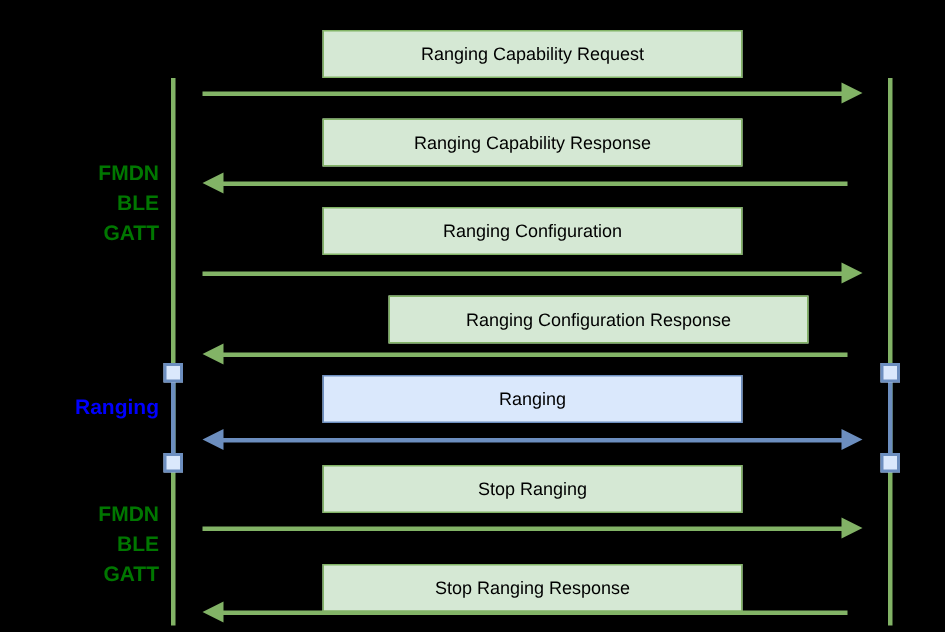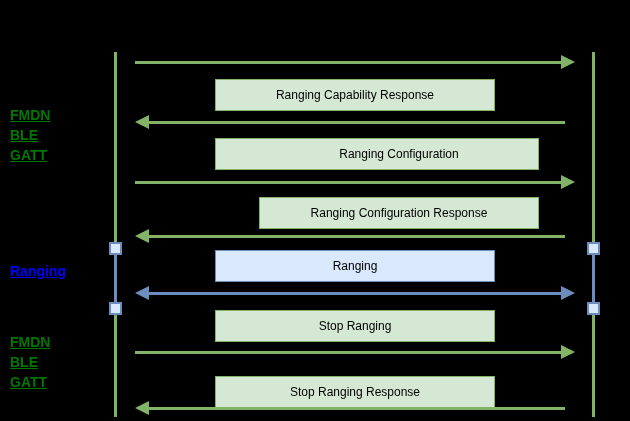--- a/index.html
+++ b/index.html
@@ -7,21 +7,21 @@
     width: 630px; height: 421px;
     background: var(--canvas-bg, #000);
     font-family: "Liberation Sans", "DejaVu Sans", sans-serif;
     overflow: hidden;
   }
   .stage { position: relative; width: 630px; height: 421px; }
 
   
   .side-label {
     position: absolute; left: 10px; width: 96px;
-    text-align: left; font-weight: bold; font-size: 14px; line-height: 20px; text-decoration: underline;
+    text-align: right; font-weight: bold; font-size: 14px; line-height: 20px;
   }
   .side-label.green { color: var(--label-green, #007700); }
   .side-label.blue  { color: var(--label-blue, #0000ff); }
 
   
   .lifeline {
     position: absolute; top: 52px; height: 365px; width: 3px;
     background: var(--green-stroke, #82b366);
   }
   .lifeline-blue-segment {
@@ -82,34 +82,37 @@
   <div class="lifeline" style="left:114px;"></div>
   <div class="lifeline-blue-segment" style="left:114px;"></div>
   <div class="endpoint" style="left:109px; top:242px;"></div>
   <div class="endpoint" style="left:109px; top:302px;"></div>
 
   <div class="lifeline" style="left:592px;"></div>
   <div class="lifeline-blue-segment" style="left:592px;"></div>
   <div class="endpoint" style="left:587px; top:242px;"></div>
   <div class="endpoint" style="left:587px; top:302px;"></div>
 
+  <div class="msg-box green" style="top:20px;">
+    <span>Ranging Capability Request</span>
+  </div>
   <div class="msg-arrow green dir-right" style="top:54px;">
     <div class="arrow-line"></div>
     <div class="head head-right"></div>
   </div>
 
   <div class="msg-box green" style="top:79px;">
     <span>Ranging Capability Response</span>
   </div>
   <div class="msg-arrow green dir-left" style="top:114px;">
     <div class="arrow-line"></div>
     <div class="head head-left"></div>
   </div>
 
-  <div class="msg-box green" style="top:138px;padding-left:44px;">
+  <div class="msg-box green" style="top:138px;">
     <span>Ranging Configuration</span>
   </div>
   <div class="msg-arrow green dir-right" style="top:174px;">
     <div class="arrow-line"></div>
     <div class="head head-right"></div>
   </div>
 
   <div class="msg-box green" style="top:197px;margin-left:44px;">
     <span>Ranging Configuration Response</span>
   </div>

